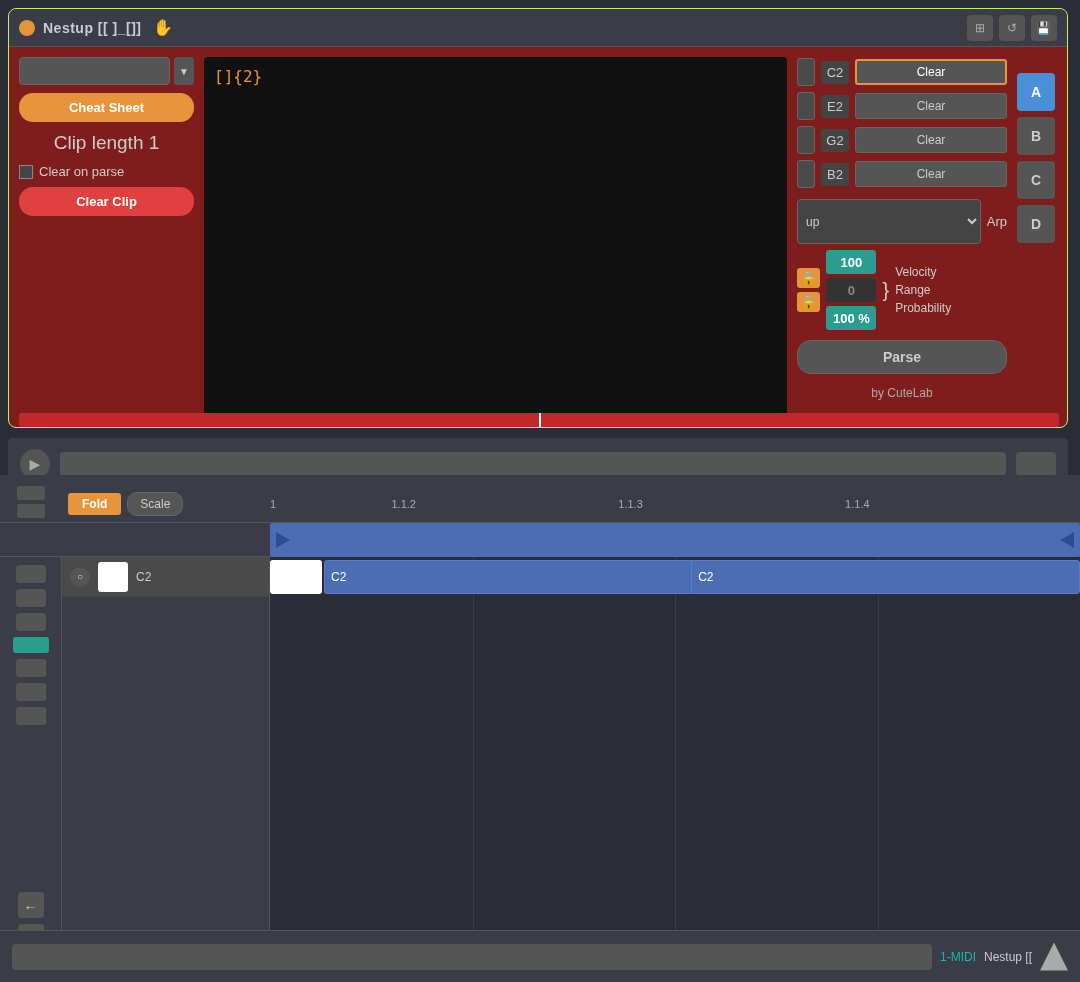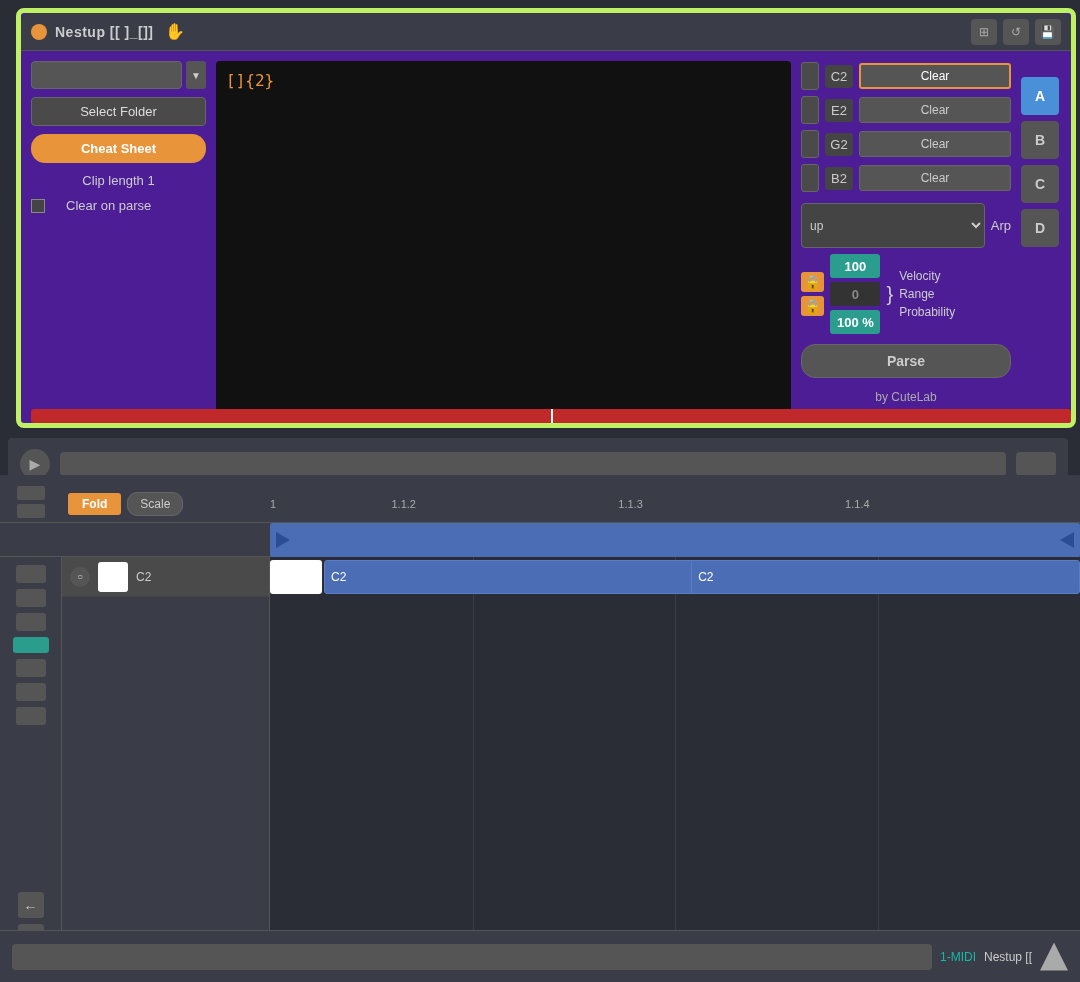--- a/index.html
+++ b/index.html
@@ -11,26 +11,26 @@
       font-size: 13px;
       color: #ccc;
       overflow: hidden;
       position: relative;
     }
 
     
     .plugin-window {
       position: absolute;
       top: 8px;
-      left: 16px;
+      left: 8px;
       width: 1060px;
       height: 420px;
-      background: #4c1d95;
+      background: #7f1d1d;
       border-radius: 8px;
-      border: 5px solid #bef264;
+      border: 1px solid #bef264;
     }
 
     .title-bar {
       display: flex;
       align-items: center;
       height: 38px;
       background: #3a3d47;
       border-radius: 8px 8px 0 0;
       padding: 0 10px;
       gap: 8px;
@@ -131,28 +131,28 @@
       border-radius: 14px;
       color: #fff;
       padding: 7px 10px;
       cursor: pointer;
       text-align: center;
       font-size: 13px;
       font-weight: bold;
     }
     .clip-length-label {
       color: #ccc;
-      font-size: 13px;
+      font-size: 19px;
       text-align: center;
       padding: 2px 0;
     }
     .clear-on-parse-row {
       display: flex;
       align-items: center;
-      gap: 21px;
+      gap: 6px;
     }
     .checkbox {
       width: 14px; height: 14px;
       border: 1px solid #888;
       background: #444;
       cursor: pointer;
     }
     .btn-clear-clip {
       background: #e04040;
       border: none;
@@ -571,27 +571,27 @@
 
   <div class="plugin-body">
 
     <div class="left-panel">
       <div class="dropdown-row">
         <select class="dropdown">
           <option></option>
         </select>
         <div class="dropdown-arrow">▼</div>
       </div>
-      <button class="btn-select-folder">Select Folder</button>
       <button class="btn-cheat-sheet">Cheat Sheet</button>
       <div class="clip-length-label">Clip length 1</div>
       <div class="clear-on-parse-row">
         <div class="checkbox"></div>
         <span>Clear on parse</span>
       </div>
+      <button class="btn-clear-clip">Clear Clip</button>
     </div>
 
     <div class="code-area">
       <span>[]{2}</span>
     </div>
 
     <div class="right-panel">
 
       <div class="pitch-rows">
 

